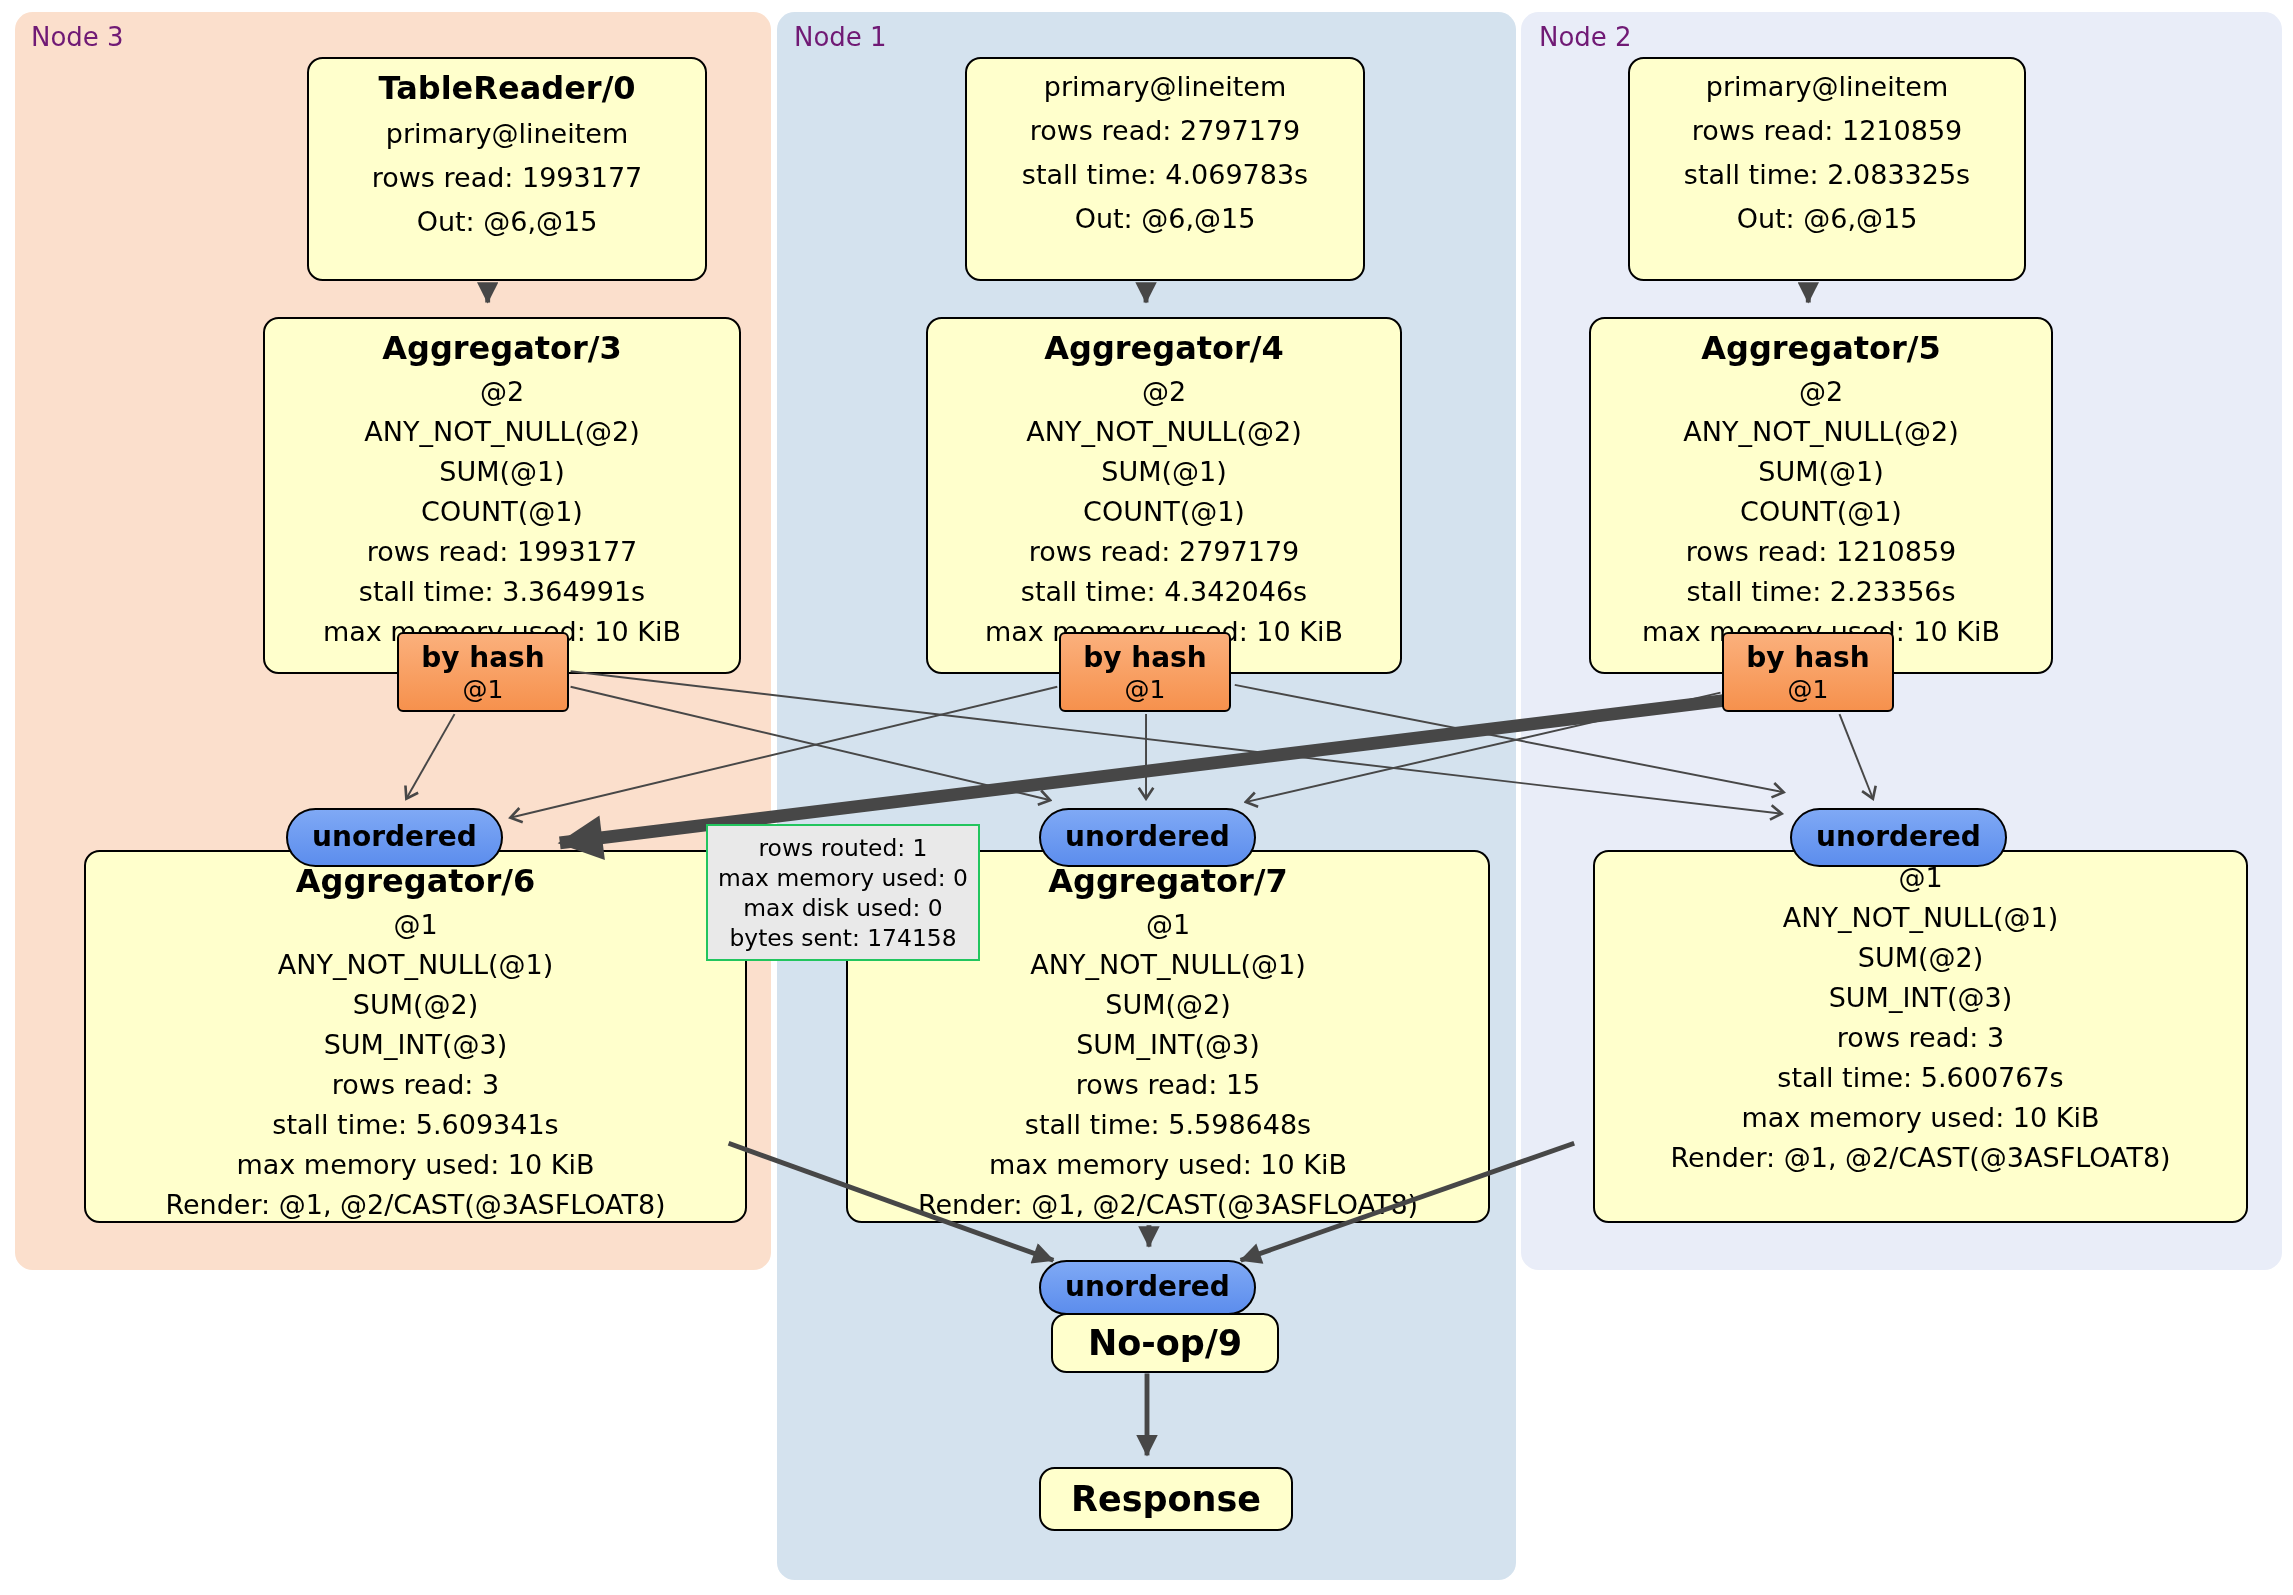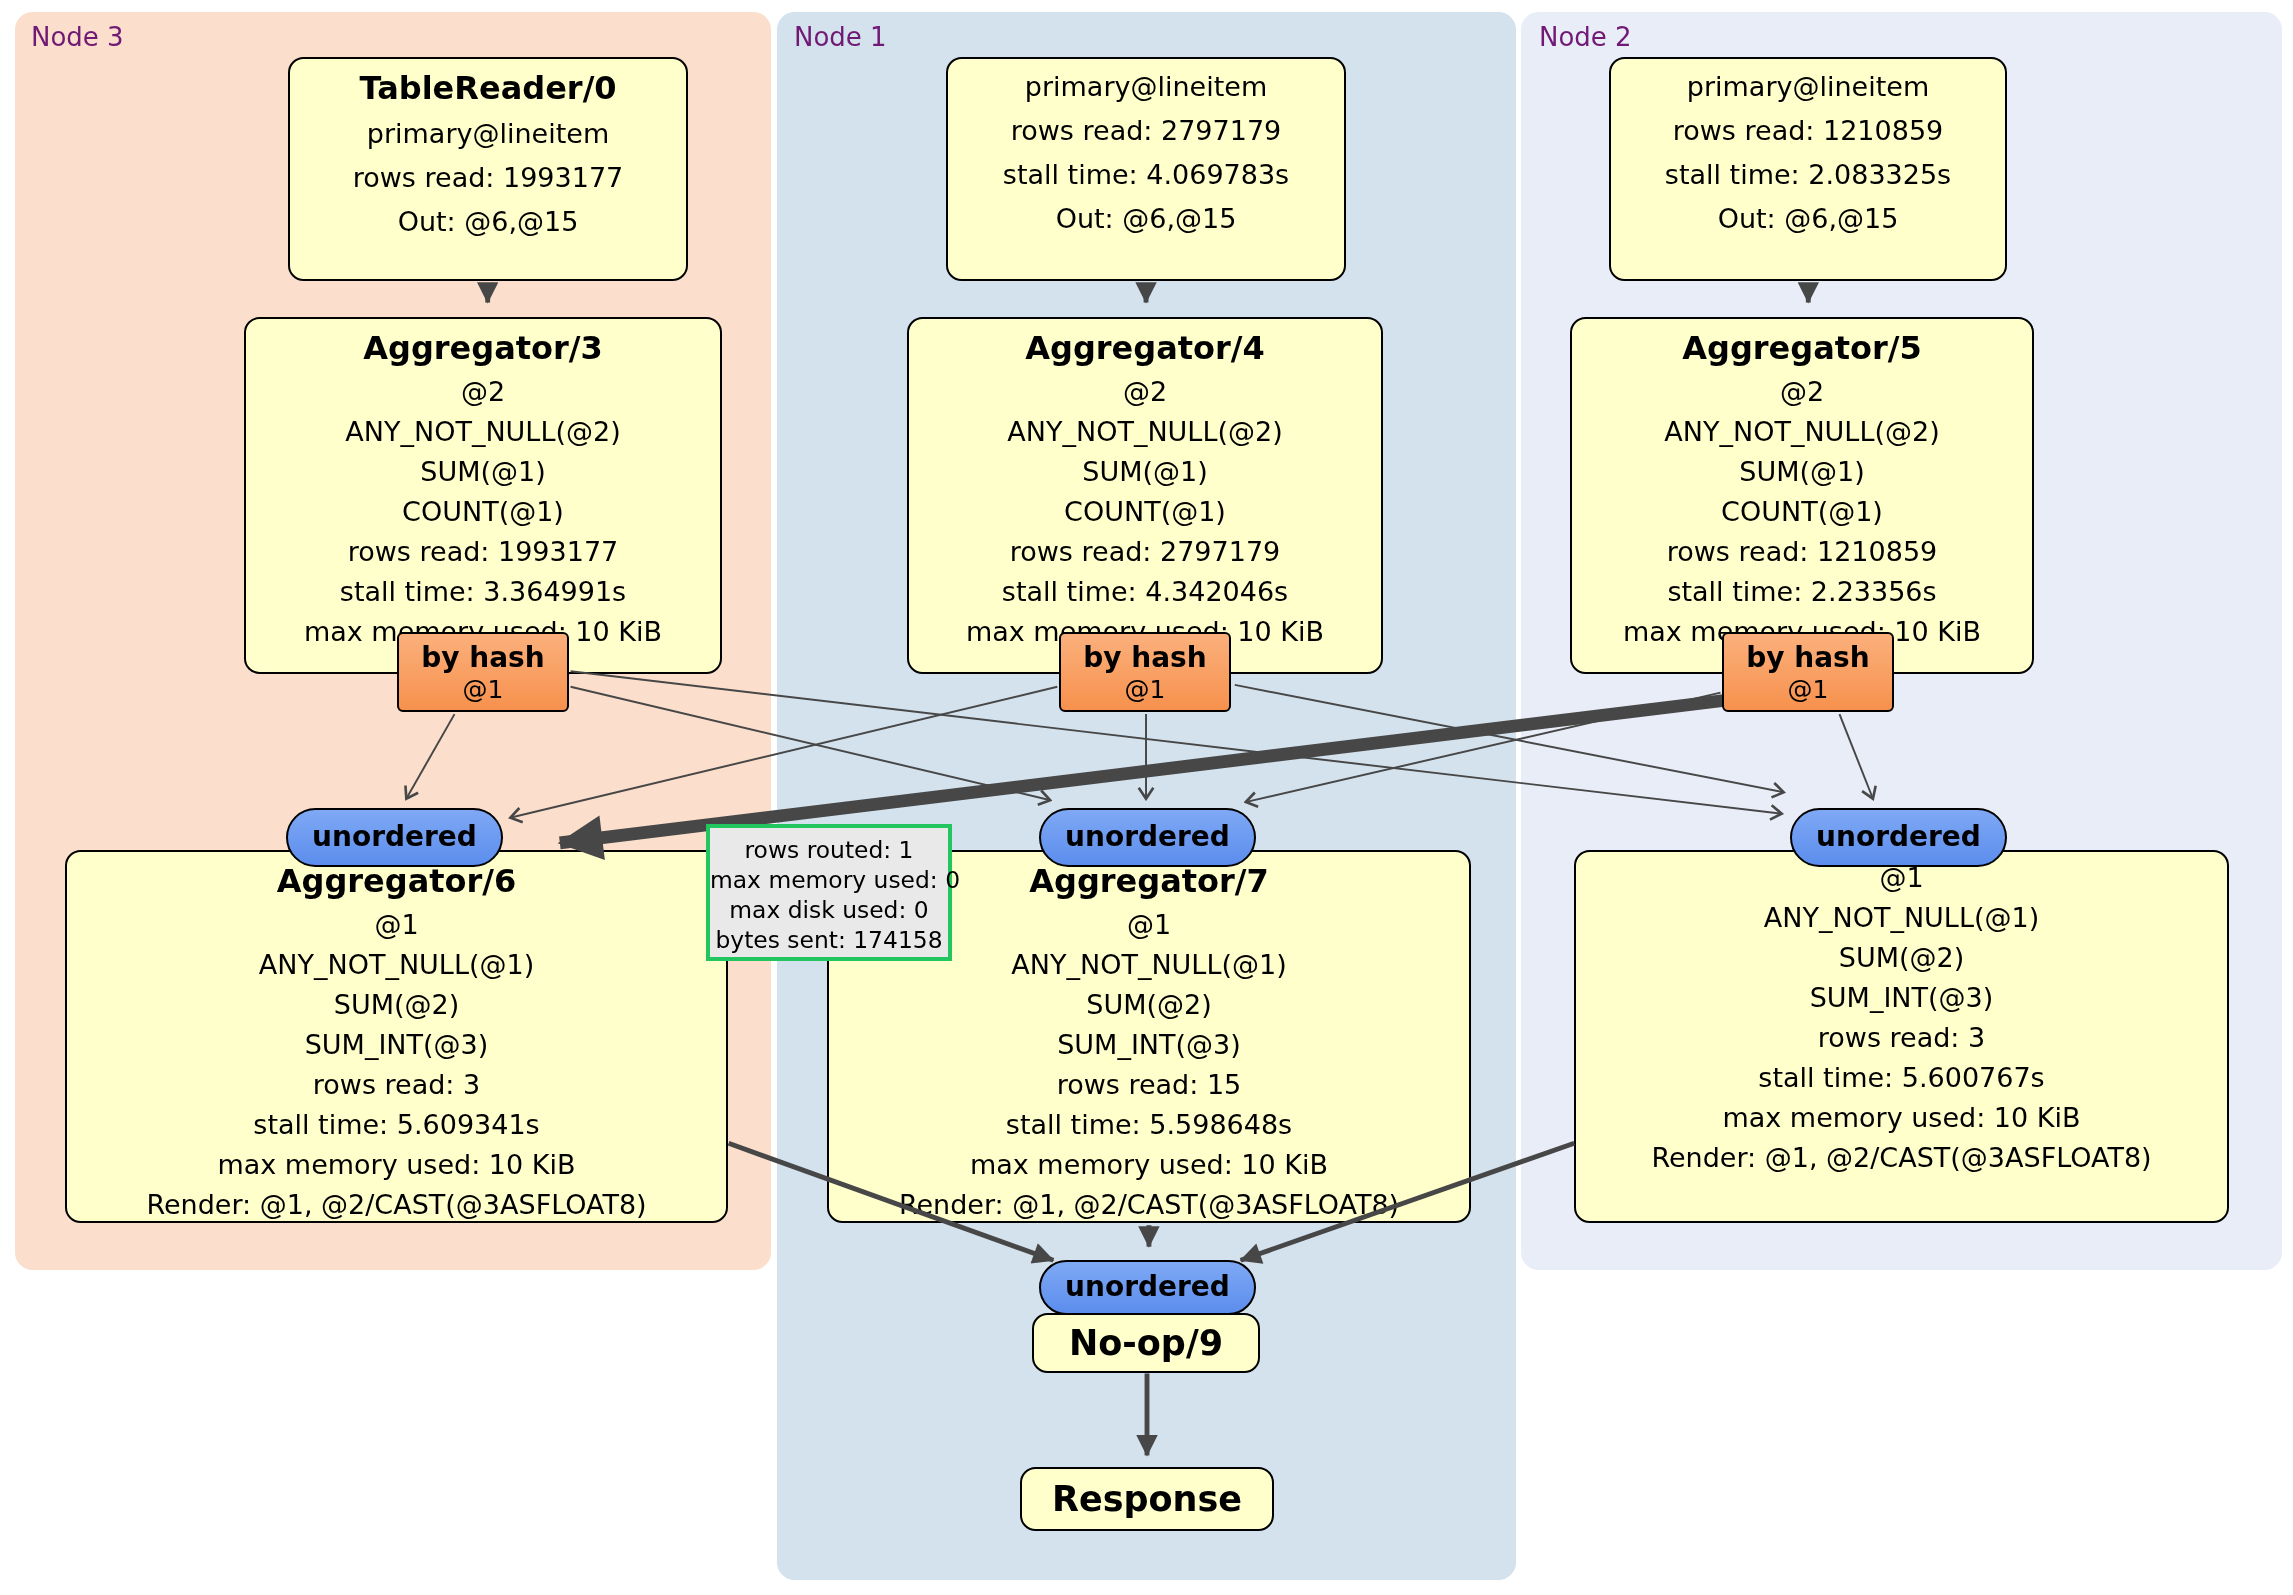--- a/index.html
+++ b/index.html
@@ -8,21 +8,21 @@
     font-family:"DejaVu Sans","Liberation Sans",sans-serif;color:#000;
   }
   .panel{position:absolute;border-radius:17.6px;}
   .panel.n3{background:var(--panel-node3,#fbdfcc);}
   .panel.n1{background:var(--panel-node1,#d4e2ee);}
   .panel.n2{background:var(--panel-node2,#e9edf8);}
   .panel-label{position:absolute;font-size:26px;color:#701a75;}
   .box{
     position:absolute;background:var(--node-fill,#ffffcc);
     border:2px solid #000;border-radius:15.6px;box-sizing:border-box;
-    text-align:center;z-index:1;padding-top:5.9px;
+    text-align:center;z-index:1;padding-top:5.9px;margin-left:19px;
   }
   .box .t{font-weight:bold;font-size:32px;line-height:47px;}
   .box .l{font-size:27px;line-height:40px;white-space:nowrap;}
   .box.tr .l{line-height:44px;}
   .box.single{display:flex;align-items:center;justify-content:center;padding-top:0;}
   .box.single .t{font-size:35px;line-height:35px;}
   .pill{
     position:absolute;border:2px solid #000;box-sizing:border-box;
     text-align:center;z-index:3;
   }
@@ -33,22 +33,22 @@
   .hash .s{font-size:25px;line-height:29px;}
   .unordered{
     background:linear-gradient(#7fa9f5,#5c8ded);border-radius:31px;
     font-weight:bold;font-size:28px;line-height:54px;
   }
   .edges{position:absolute;left:0;top:0;z-index:2;}
   .edge-thin{stroke:var(--edge,#474747);stroke-width:2;}
   .edge-thick{stroke:var(--edge,#474747);stroke-width:5;}
   .edge-xthick{stroke:var(--edge,#474747);stroke-width:13;}
   .tooltip{
-    position:absolute;left:706px;top:824px;width:246px;height:137px;
-    background:var(--tooltip-bg,#e9e9e9);border:4px solid #22c55e;
+    position:absolute;left:706px;top:824px;width:274px;height:137px;
+    background:var(--tooltip-bg,#e9e9e9);border:2px solid #22c55e;
     box-sizing:border-box;z-index:5;text-align:center;padding-top:6.8px;
   }
   .tooltip .l{font-size:23.4px;line-height:30px;white-space:nowrap;}
 </style>
 </head>
 <body>
 
 <div class="canvas">
 
   <div class="panel n3" style="left:14.6px;top:11.7px;width:756px;height:1258px"></div>

